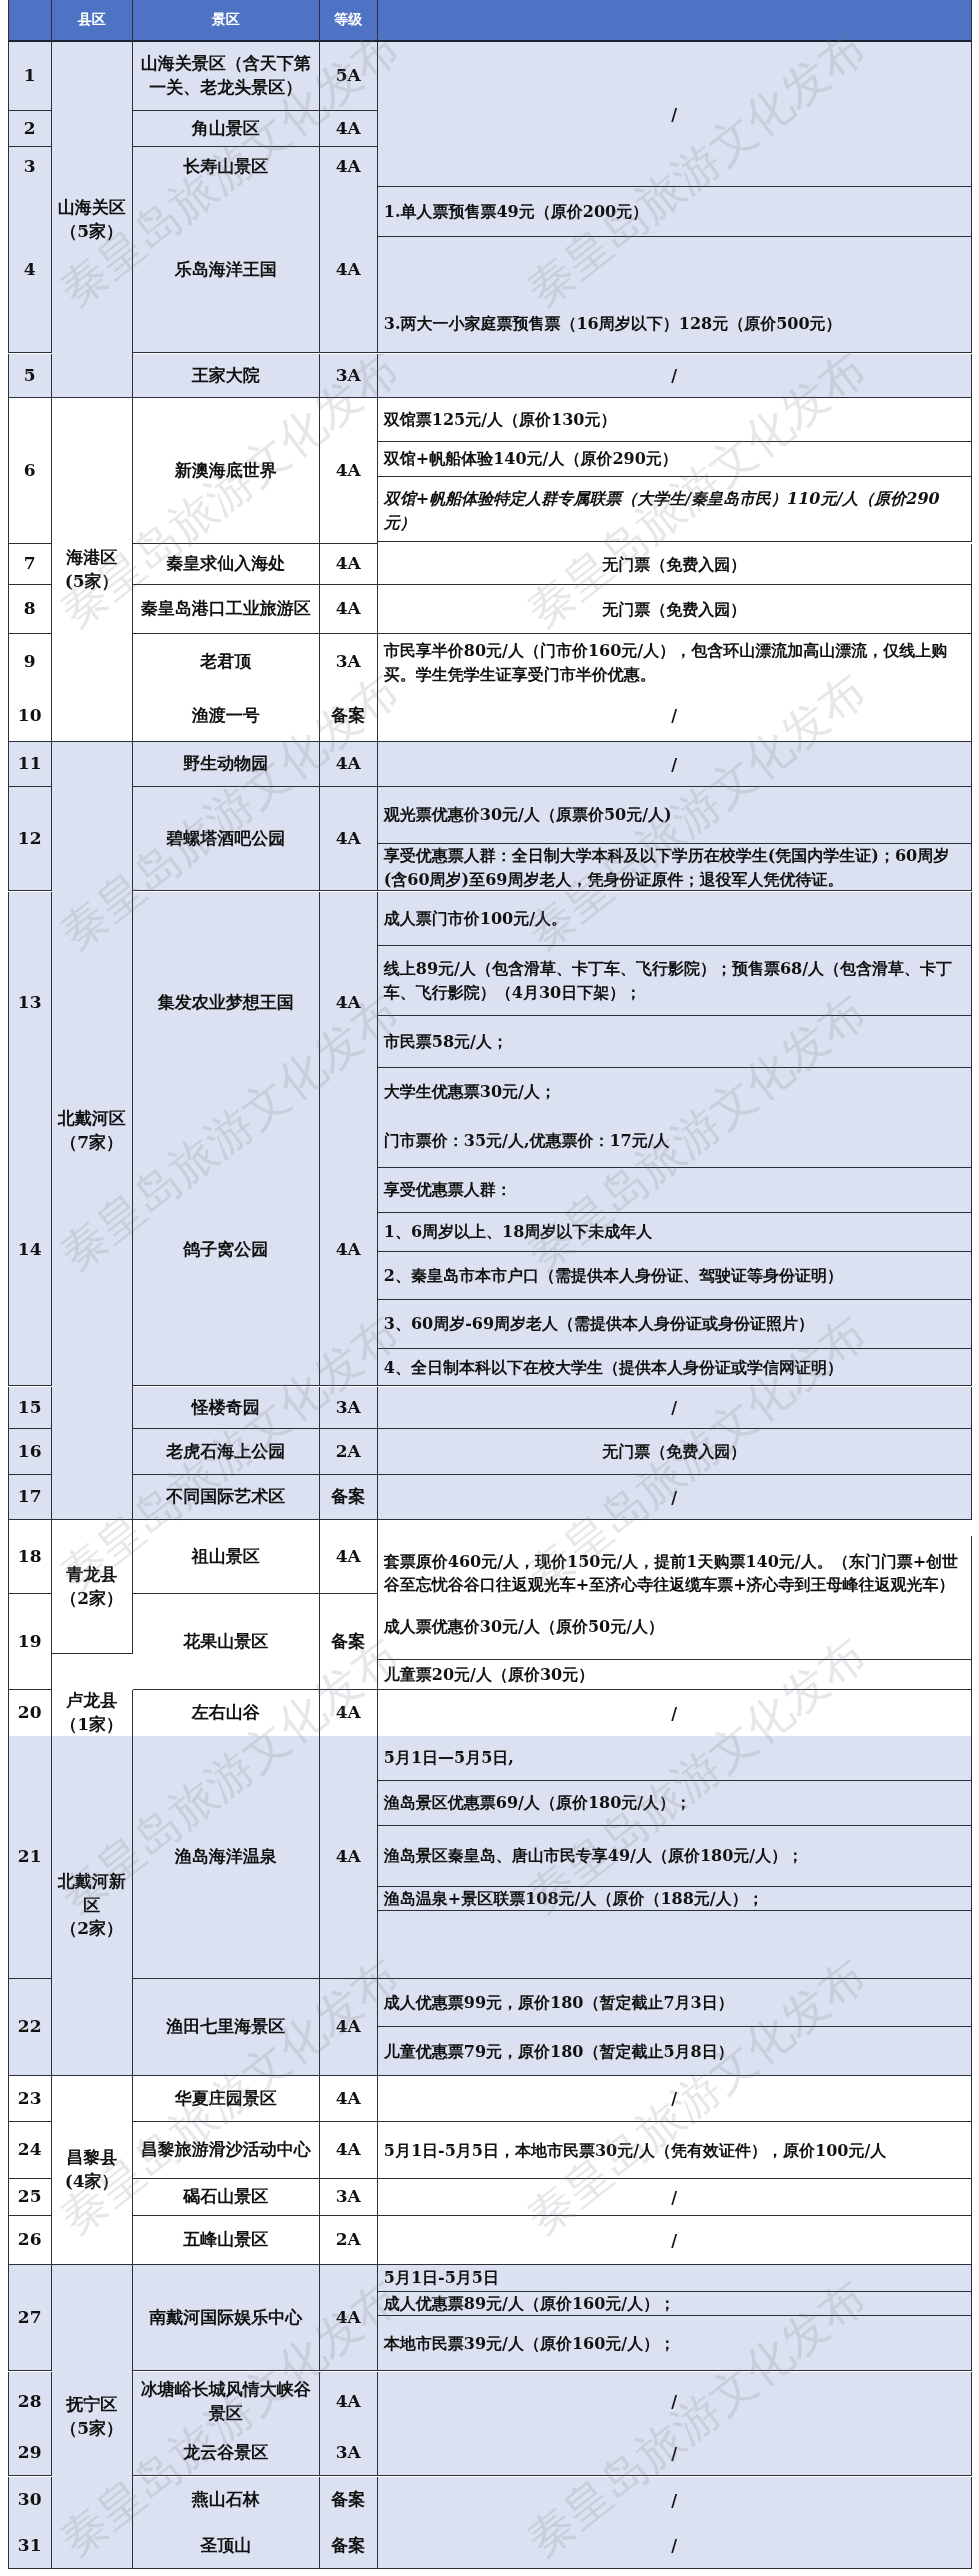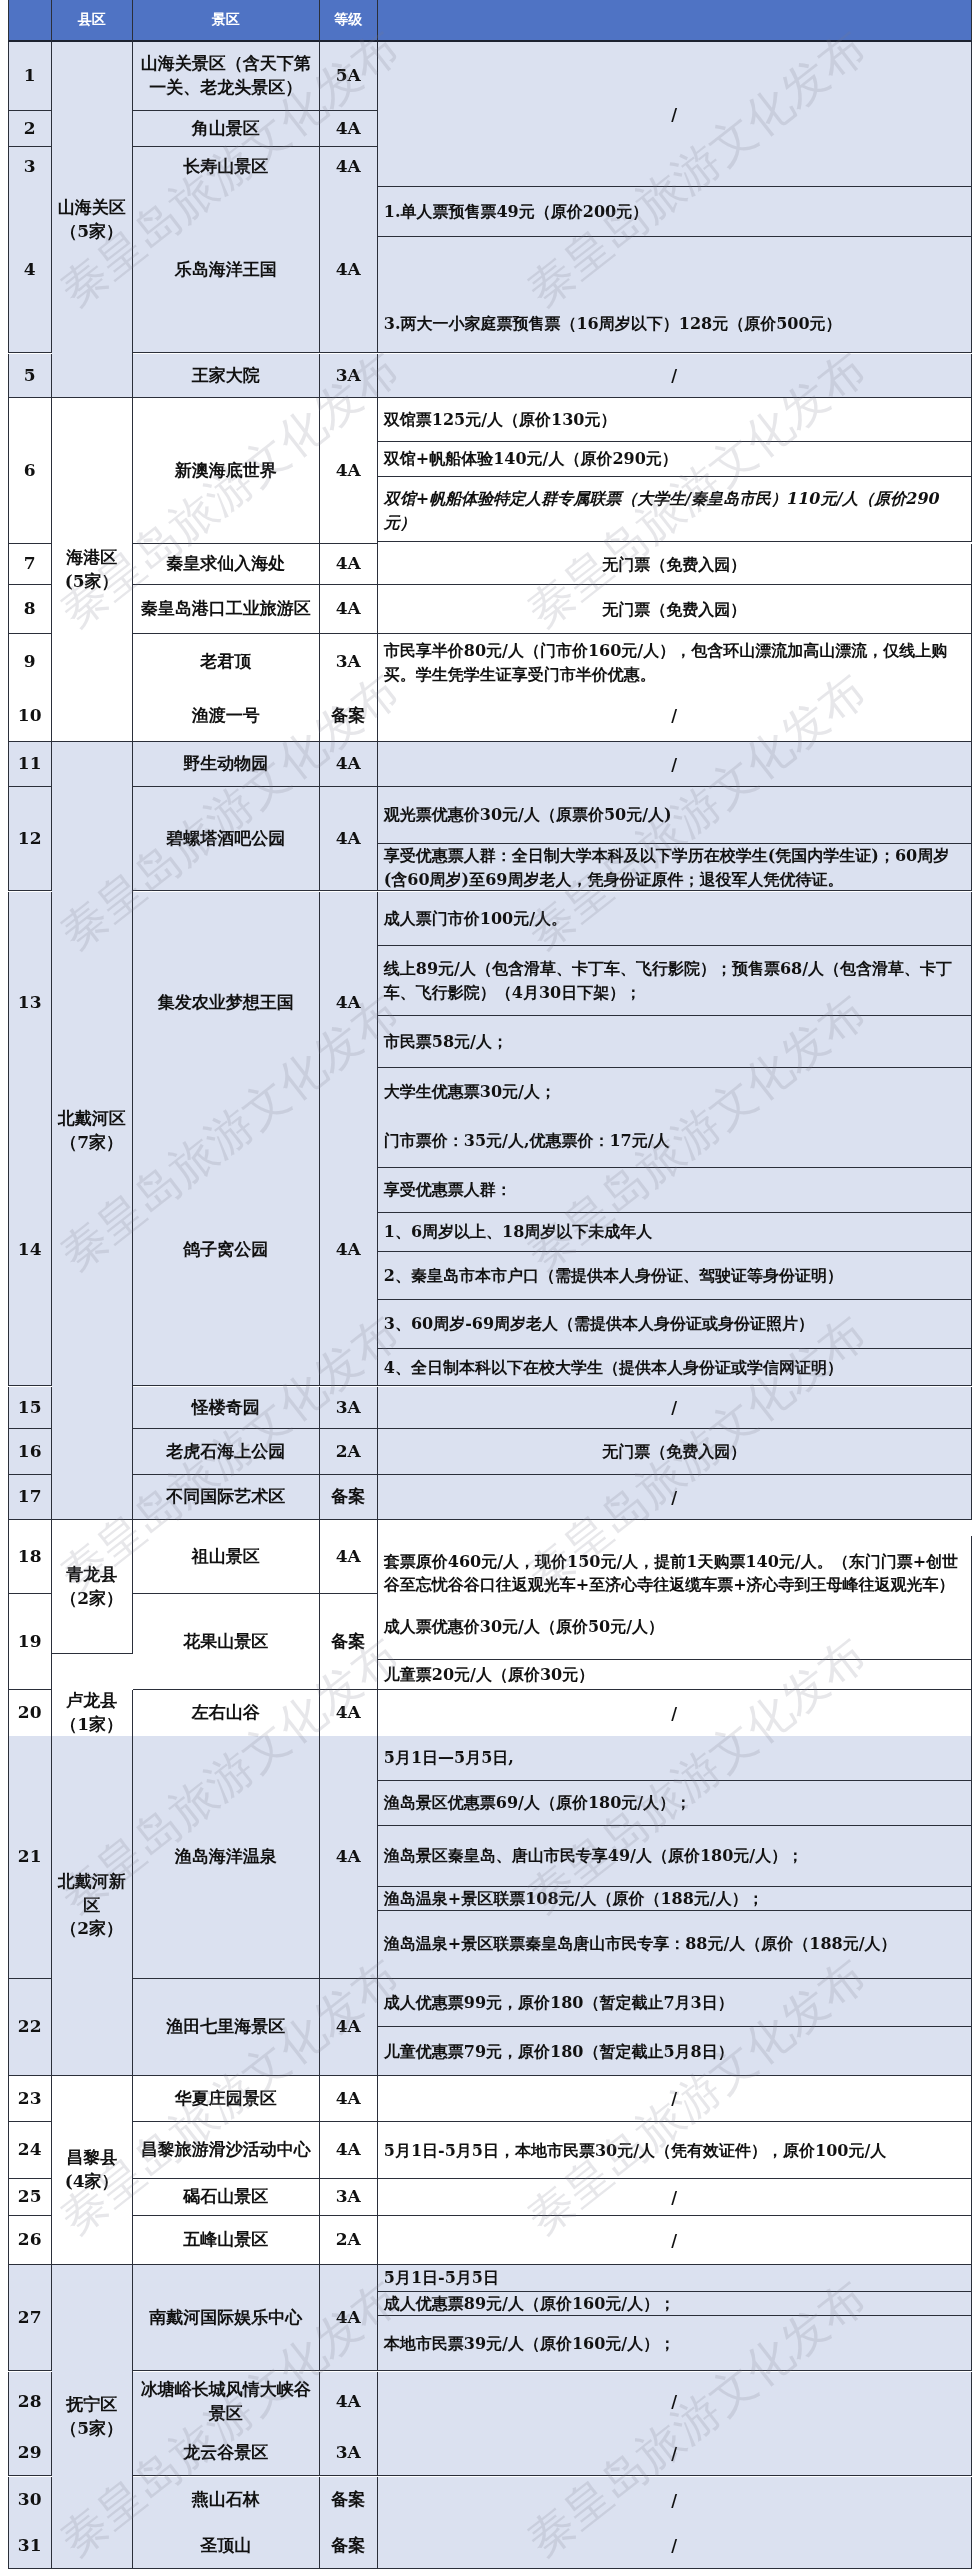--- a/index.html
+++ b/index.html
@@ -280,21 +280,20 @@
         <div class="sub last" style="top: 66px; height: 30px;">儿童票20元/人（原价30元）</div>
       </div>
       <div class="cell c-info white" style="position: absolute; top: 1690px; height: 47px; bottom: auto;">
         <div class="sub center last" style="top: 0px; height: 47px;">/</div>
       </div>
       <div class="cell c-info light" style="position: absolute; top: 1736px; height: 243px; bottom: auto;">
         <div class="sub" style="top: 0px; height: 45px;">5月1日—5月5日,</div>
         <div class="sub" style="top: 45px; height: 45px;">渔岛景区优惠票69/人（原价180元/人）；</div>
         <div class="sub" style="top: 90px; height: 61px;">渔岛景区秦皇岛、唐山市民专享49/人（原价180元/人）；</div>
         <div class="sub" style="top: 152px; height: 23px;">渔岛温泉+景区联票108元/人（原价（188元/人）；</div>
-        <div class="sub last" style="top: 174px; height: 68px;">渔岛温泉+景区联票秦皇岛唐山市民专享：88元/人（原价（188元/人）</div>
       </div>
       <div class="cell c-info light" style="position: absolute; top: 1979px; height: 97px; bottom: auto;">
         <div class="sub" style="top: 0px; height: 48px;">成人优惠票99元，原价180（暂定截止7月3日）</div>
         <div class="sub last" style="top: 48px; height: 49px;">儿童优惠票79元，原价180（暂定截止5月8日）</div>
       </div>
       <div class="cell c-info white" style="position: absolute; top: 2076px; height: 46px; bottom: auto;">
         <div class="sub center last" style="top: 0px; height: 46px;">/</div>
       </div>
       <div class="cell c-info white" style="position: absolute; top: 2122px; height: 57px; bottom: auto;">
         <div class="sub last" style="top: 0px; height: 57px;">5月1日-5月5日，本地市民票30元/人（凭有效证件），原价100元/人</div>

